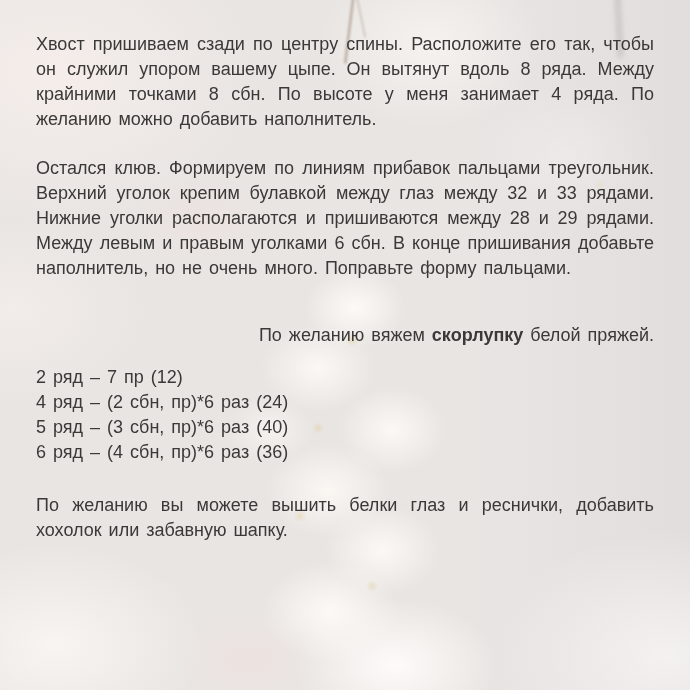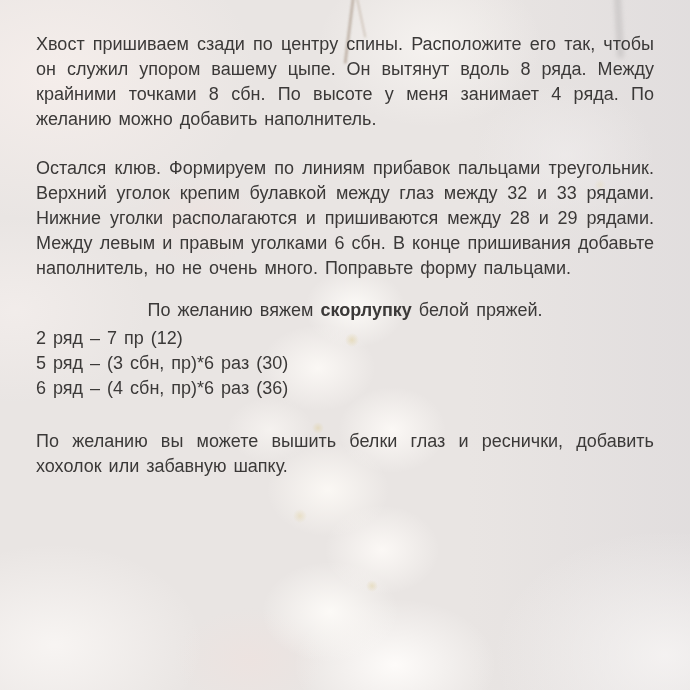--- a/index.html
+++ b/index.html
@@ -68,22 +68,22 @@
     top: 32px;
     color: var(--text-color, #3b3938);
     font-size: 18px;
     line-height: 25px;
     word-spacing: 2px;
   }
   .para {
     margin: 0 0 24px 0;
     text-align: justify;
   }
-  .para-beak { margin-bottom: 17px; }
-  .shell-intro { margin: 0 0 3px 0; text-align: center; }
+  .para-beak { margin-bottom: 42px; }
+  .shell-intro { margin: 0 0 17px 0; text-align: right; }
   .shell-intro b { font-weight: bold; }
   .rows { margin: 0 0 28px 0; }
   .row { text-align: justify; }
   .para-final { margin-bottom: 16px; }
 </style>
 </head>
 <body>
 
 <div class="canvas">
 
@@ -95,20 +95,21 @@
 
     <p class="para">Хвост пришиваем сзади по центру спины. Расположите его так, чтобы он служил упором вашему цыпе. Он вытянут вдоль 8 ряда. Между крайними точками 8 сбн. По высоте у меня занимает 4 ряда. По желанию можно добавить наполнитель.</p>
 
     <p class="para para-beak">Остался клюв. Формируем по линиям прибавок пальцами треугольник. Верхний уголок крепим булавкой между глаз между 32 и 33 рядами. Нижние уголки располагаются и пришиваются между 28 и 29 рядами. Между левым и правым уголками 6 сбн. В конце пришивания добавьте наполнитель, но не очень много. Поправьте форму пальцами.</p>
 
     <p class="shell-intro"><span>По желанию вяжем </span><b>скорлупку</b><span> белой пряжей.</span></p>
 
     <div class="rows">
 
         <div class="row">2 ряд – 7 пр (12)</div>
-        <div class="row">5 ряд – (3 сбн, пр)*6 раз (30)</div>
+        <div class="row">4 ряд – (2 сбн, пр)*6 раз (24)</div>
+        <div class="row">5 ряд – (3 сбн, пр)*6 раз (40)</div>
         <div class="row">6 ряд – (4 сбн, пр)*6 раз (36)</div>
       </div>
 
     <p class="para para-final">По желанию вы можете вышить белки глаз и реснички, добавить хохолок или забавную шапку.</p>
 
   </div>
 </div>
 
 </body></html>

